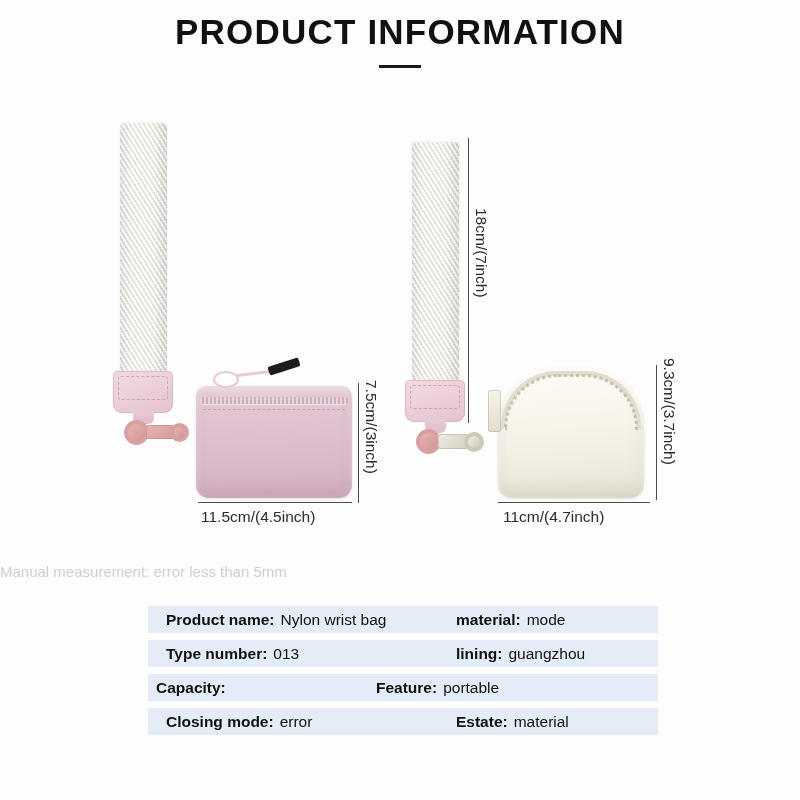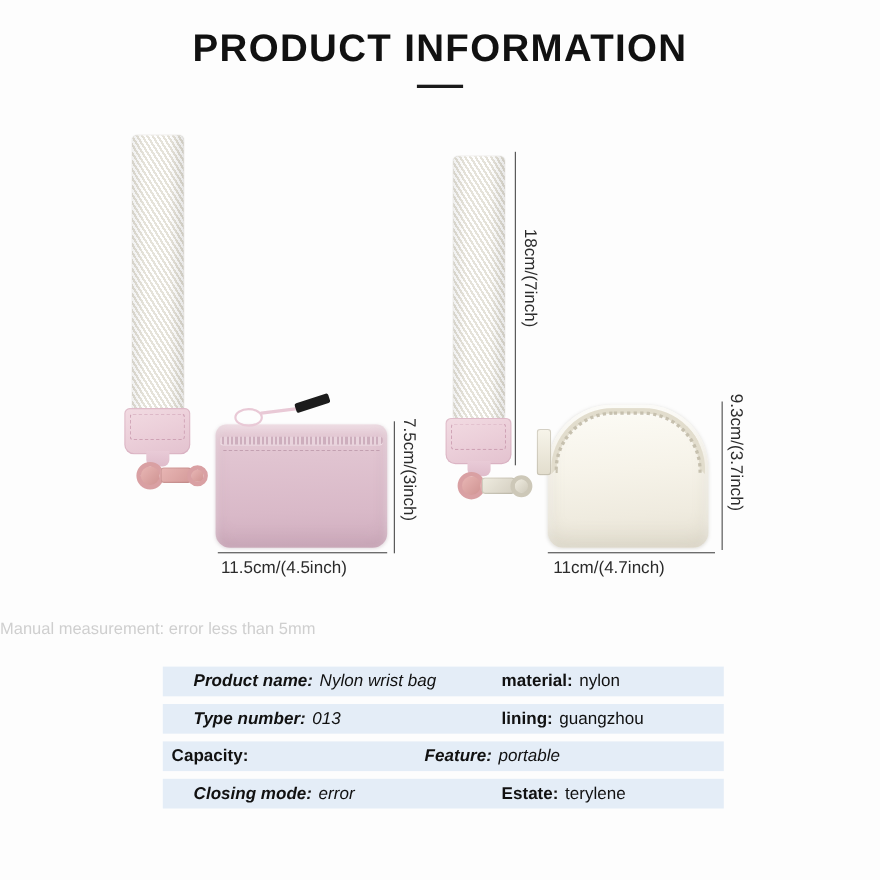--- a/index.html
+++ b/index.html
@@ -8,21 +8,21 @@
     background: #ffffff;
     font-family: "Liberation Sans", sans-serif;
     overflow: hidden;
   }
   .page { position: relative; width: 800px; height: 800px; background: #fdfdfd; }
 
   
   .header { position: absolute; top: 0; left: 0; width: 800px; text-align: center; }
   .title {
     font-size: 35px; font-weight: bold; letter-spacing: 1.2px;
-    color: #111111; line-height: 1; padding-top: 26px;
+    color: #111111; line-height: 1; padding-top: 14px;
     font-family: "Liberation Sans", sans-serif;
   }
   .title-rule {
     width: 42px; height: 3px; background: #1a1a1a;
     margin: 16px auto 0 auto;
   }
 
   
   .stage { position: absolute; left: 0; top: 90px; width: 800px; height: 465px; }
   .unit { position: absolute; }
@@ -145,21 +145,21 @@
     font-size:15px; color:#cfcfcf; font-family:"Liberation Sans", sans-serif;
   }
 
   
   .spec { position:absolute; left:148px; top:606px; width:510px; }
   .spec-row {
     display:flex; background:#e4edf7; height:27px; align-items:center;
     margin-bottom:7px;
   }
   .spec-cell { display:flex; align-items:baseline; font-size:15.5px; color:#111; }
-  .spec-cell.left  { width: 300px; padding-left: 28px; font-style: italic; }
+  .spec-cell.left  { width: 300px; padding-left: 18px; }
   .spec-cell.right { width: 210px; padding-left: 8px; }
   .spec-key { font-weight:bold; }
   .spec-val { font-weight:normal; margin-left:6px; }
 </style>
 </head>
 <body>
 
 <div class="page">
 
   <div class="header">
@@ -229,21 +229,21 @@
 
   <div class="spec">
 
     <div class="spec-row">
       <div class="spec-cell left">
         <span class="spec-key">Product name:</span>
         <span class="spec-val">Nylon wrist bag</span>
       </div>
       <div class="spec-cell right">
         <span class="spec-key">material:</span>
-        <span class="spec-val">nylon</span>
+        <span class="spec-val">mode</span>
       </div>
     </div>
 
     <div class="spec-row">
       <div class="spec-cell left">
         <span class="spec-key">Type number:</span>
         <span class="spec-val">013</span>
       </div>
       <div class="spec-cell right">
         <span class="spec-key">lining:</span>
@@ -263,18 +263,18 @@
       </div>
     </div>
 
     <div class="spec-row">
       <div class="spec-cell left">
         <span class="spec-key">Closing mode:</span>
         <span class="spec-val">error</span>
       </div>
       <div class="spec-cell right">
         <span class="spec-key">Estate:</span>
-        <span class="spec-val">terylene</span>
+        <span class="spec-val">material</span>
       </div>
     </div>
 
   </div>
 </div>
 
 </body></html>

